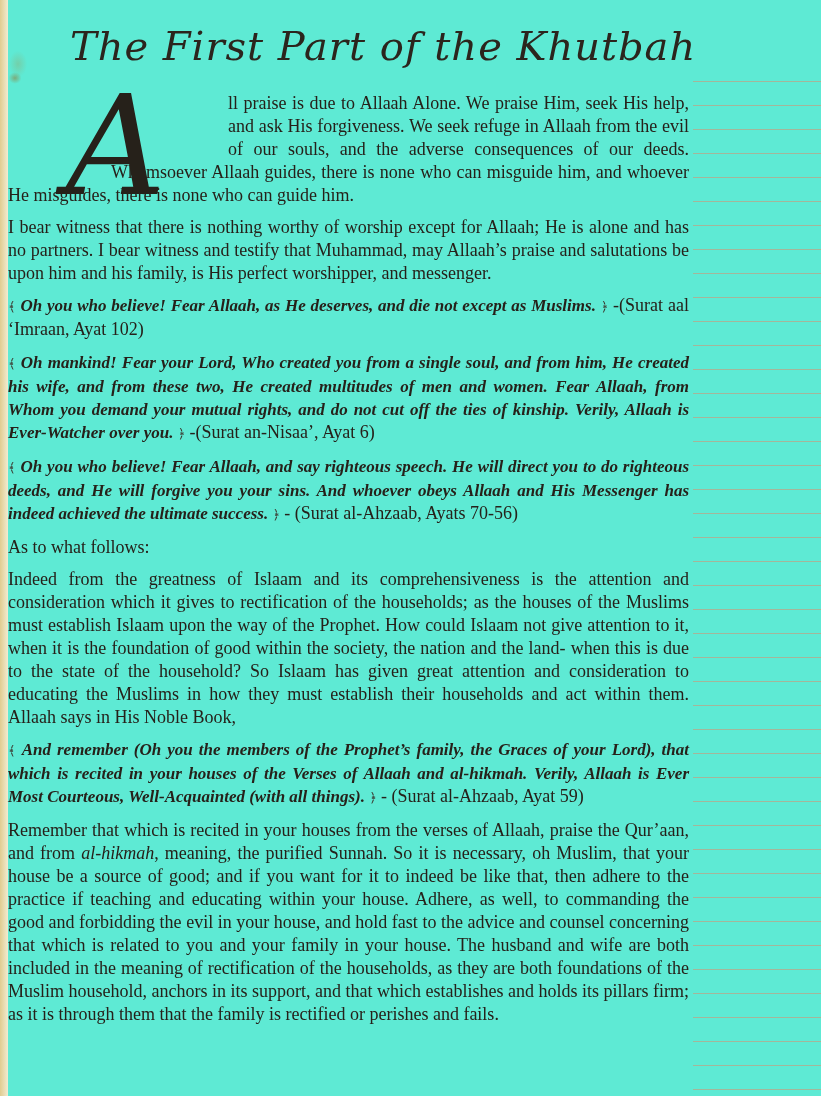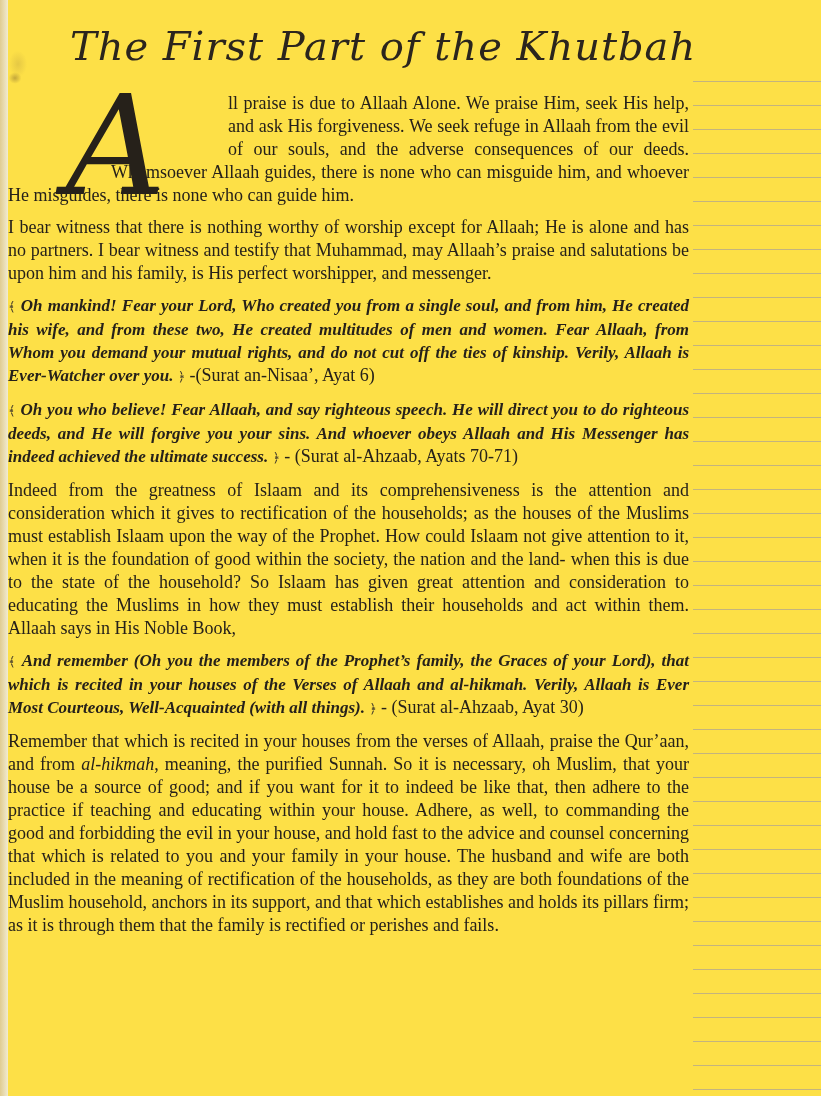--- a/index.html
+++ b/index.html
@@ -1,18 +1,18 @@
 <!DOCTYPE html>
 <html><head>
 <meta charset="utf-8">
 <style>
   html,body { margin:0; padding:0; background:#f6f3ea; }
   .page {
     position:relative; width:821px; height:1096px; margin:0 auto;
-    background:#fde047; overflow:hidden;
+    background:#5eead4; overflow:hidden;
     font-family:"Liberation Serif", serif; color:#26211a;
   }
   .edge-strip {
     position:absolute; left:0; top:0; width:8px; height:100%;
     background:linear-gradient(to right,#e0cc90,#f1ebd1);
   }
   .stain {
     position:absolute; left:2px; top:40px; width:34px; height:56px;
     background:
       radial-gradient(ellipse 9px 8px at 13px 38px, rgba(148,120,50,.55), rgba(148,120,50,0) 72%),
@@ -66,43 +66,50 @@
 
     <p class="body p-first">
       <span class="dc-sp1"></span>
       <span class="dc-sp2"></span>
       <span class="dropcap">A</span>
       <span>ll praise is due to Allaah Alone.  We praise Him, seek His help, and ask His forgiveness. We seek refuge in Allaah from the evil of our souls, and the adverse consequences of our deeds. Whomsoever Allaah guides, there is none who can misguide him, and whoever He misguides, there is none who can guide him.</span>
     </p>
 
     <p class="body">I bear witness that there is nothing worthy of worship except for Allaah; He is alone and has no partners. I bear witness and testify that Muhammad, may Allaah’s praise and salutations be upon him and his family, is His perfect worshipper, and messenger.</p>
 
+    <p class="quote">
+      <span class="qmark">﴾</span>
+      <span>Oh you who believe! Fear Allaah, as He deserves, and die not except as Muslims.</span>
+      <span class="qmark">﴿</span>
+      <span class="cite">-(Surat aal ‘Imraan, Ayat 102)</span>
+    </p>
 
     <p class="quote">
       <span class="qmark">﴾</span>
       <span>Oh mankind!  Fear your Lord, Who created you from a single soul, and from him, He created his wife, and from these two, He created multitudes of men and women. Fear Allaah, from Whom you demand your mutual rights, and do not cut off the ties of kinship. Verily, Allaah is Ever-Watcher over you.</span>
       <span class="qmark">﴿</span>
       <span class="cite">-(Surat an-Nisaa’, Ayat 6)</span>
     </p>
 
     <p class="quote">
       <span class="qmark">﴾</span>
       <span>Oh you who believe! Fear Allaah, and say righteous speech. He will direct you to do righteous deeds, and He will forgive you your sins. And whoever obeys Allaah and His Messenger has indeed achieved the ultimate success.</span>
       <span class="qmark">﴿</span>
-      <span class="cite">- (Surat al-Ahzaab, Ayats 70-71)</span>
+      <span class="cite">- (Surat al-Ahzaab, Ayats 70-56)</span>
     </p>
 
+    <p class="body">As to what follows:</p>
 
     <p class="body">Indeed from the greatness of Islaam and its comprehensiveness is the attention and consideration which it gives to rectification of the households; as the houses of the Muslims must establish Islaam upon the way of the Prophet. How could Islaam not give attention to it, when it is the foundation of good within the society, the nation and the land- when this is due to the state of the household? So Islaam has given great attention and consideration to educating the Muslims in how they must establish their households and act within them. Allaah says in His Noble Book,</p>
 
     <p class="quote">
       <span class="qmark">﴾</span>
       <span>And remember (Oh you the members of the Prophet’s family, the Graces of your Lord), that which is recited in your houses of the Verses of Allaah and al-hikmah. Verily, Allaah is Ever Most Courteous, Well-Acquainted (with all things).</span>
       <span class="qmark">﴿</span>
-      <span class="cite">- (Surat al-Ahzaab, Ayat 30)</span>
+      <span class="cite">- (Surat al-Ahzaab, Ayat 59)</span>
     </p>
 
     <p class="body">
       <span>Remember that which is recited in your houses from the verses of Allaah, praise the Qur’aan, and from</span>
       <span class="italic-word">al-hikmah</span><span>, meaning, the purified Sunnah. So it is necessary, oh Muslim, that your house be a source of good; and if you want for it to indeed be like that, then adhere to the practice if teaching and educating within your house. Adhere, as well, to commanding the good and forbidding the evil in your house, and hold fast to the advice and counsel concerning that which is related to you and your family in your house. The husband and wife are both included in the meaning of rectification of the households, as they are both foundations of the Muslim household, anchors in its support, and that which establishes and holds its pillars firm; as it is through them that the family is rectified or perishes and fails.</span>
     </p>
 
   </div>
 </div>
 

